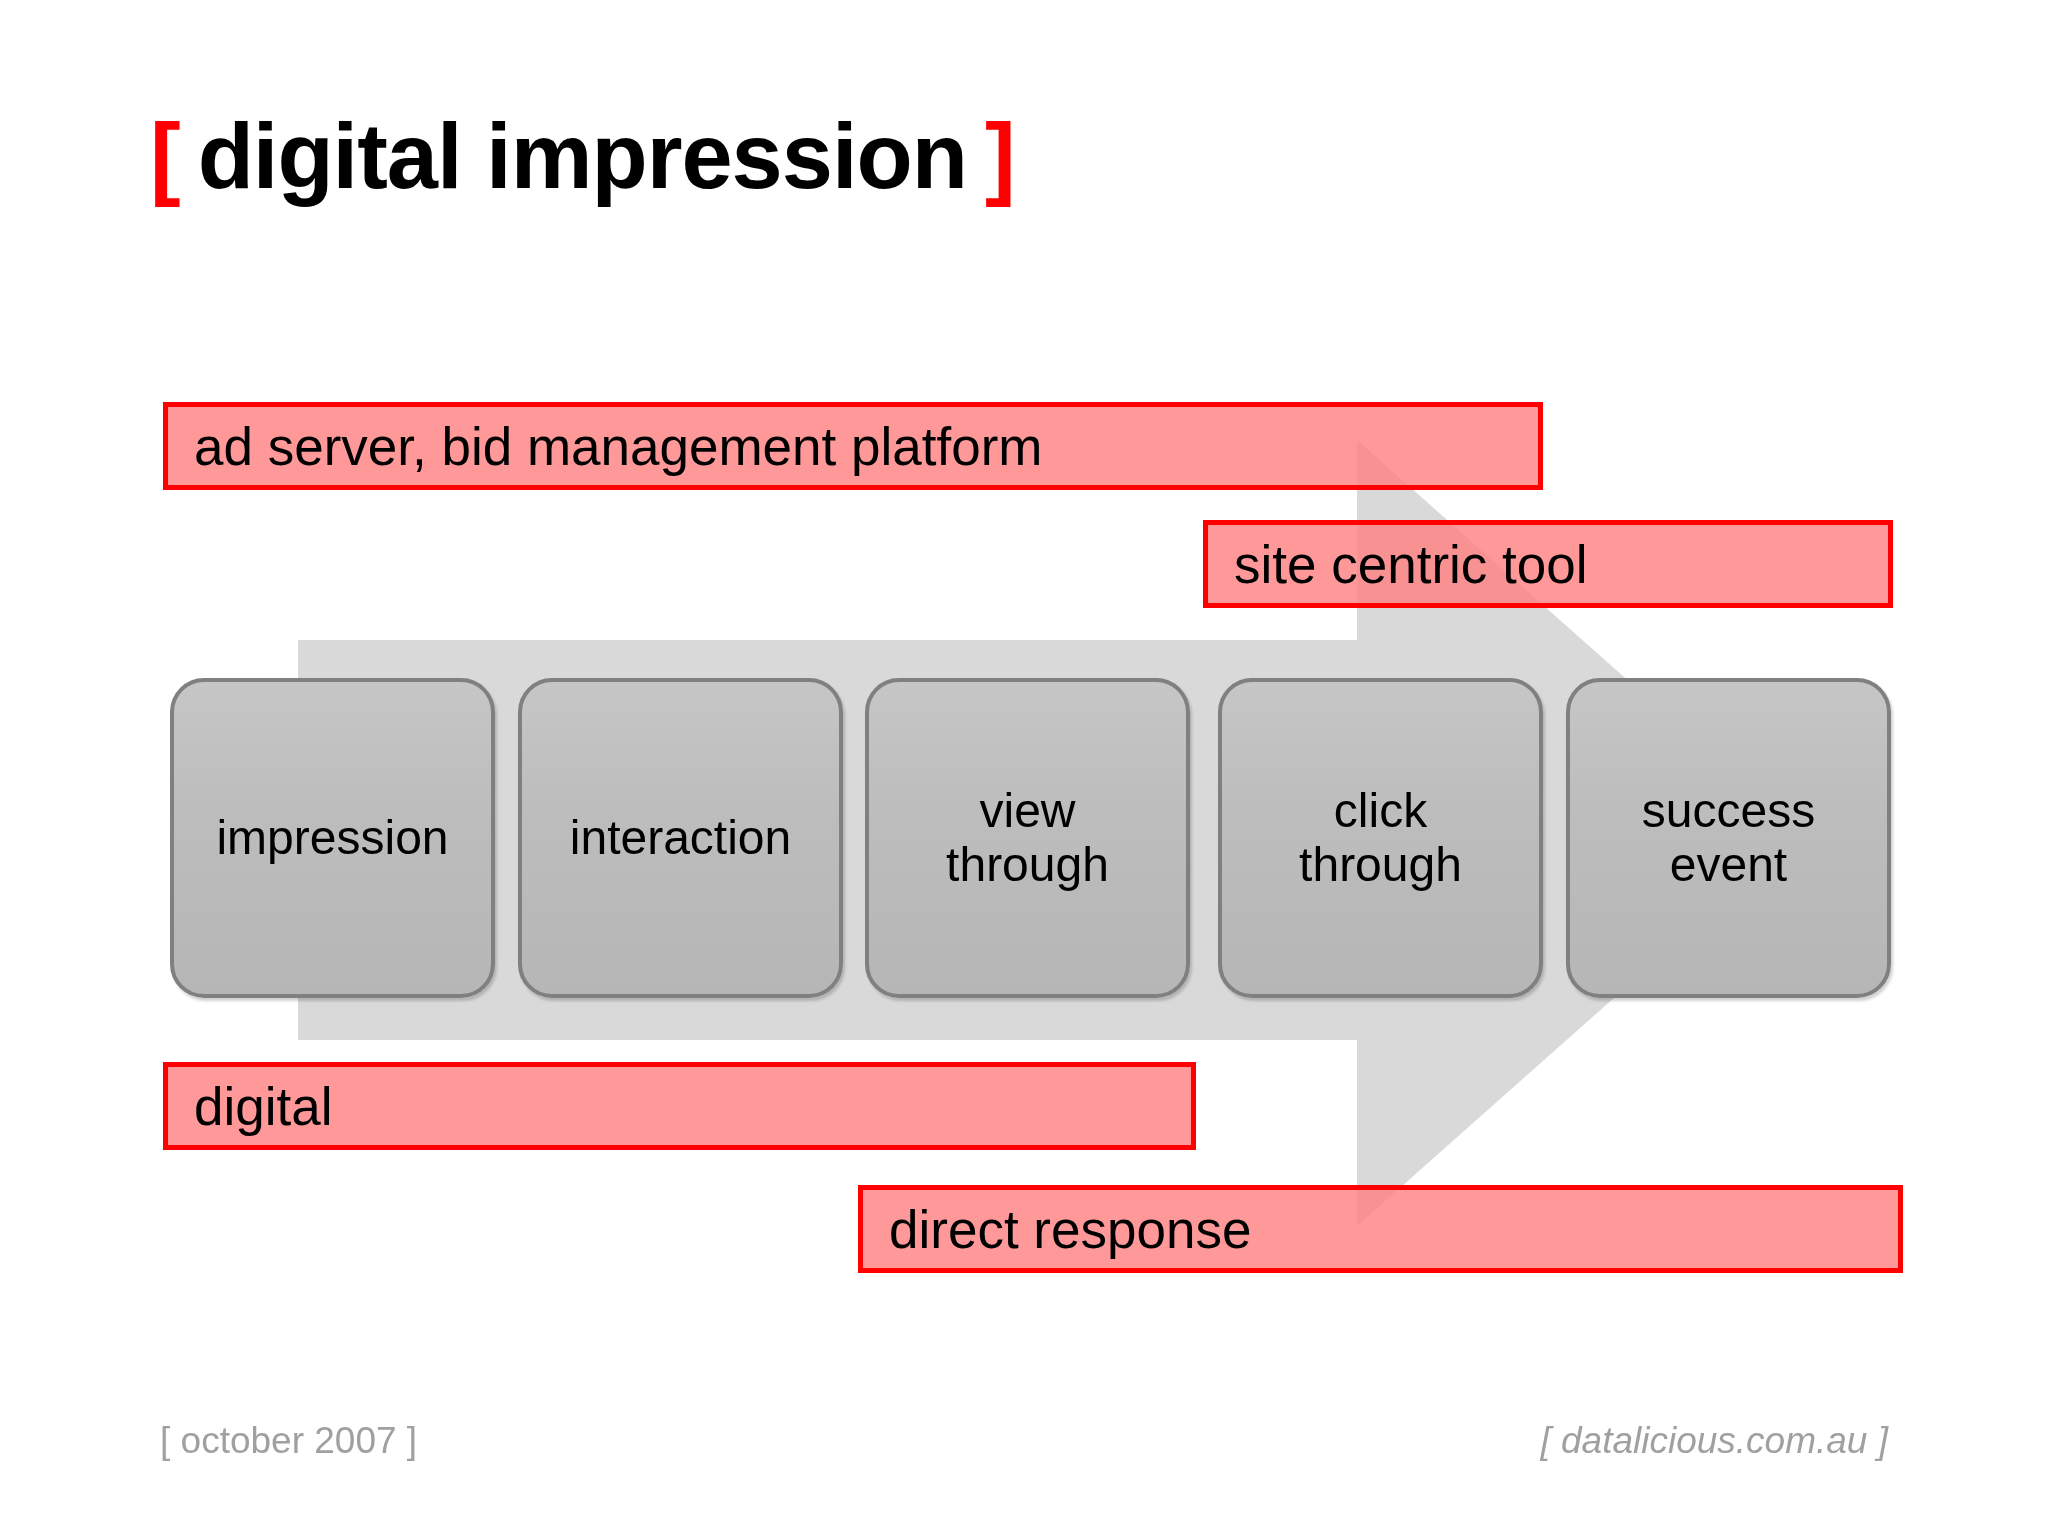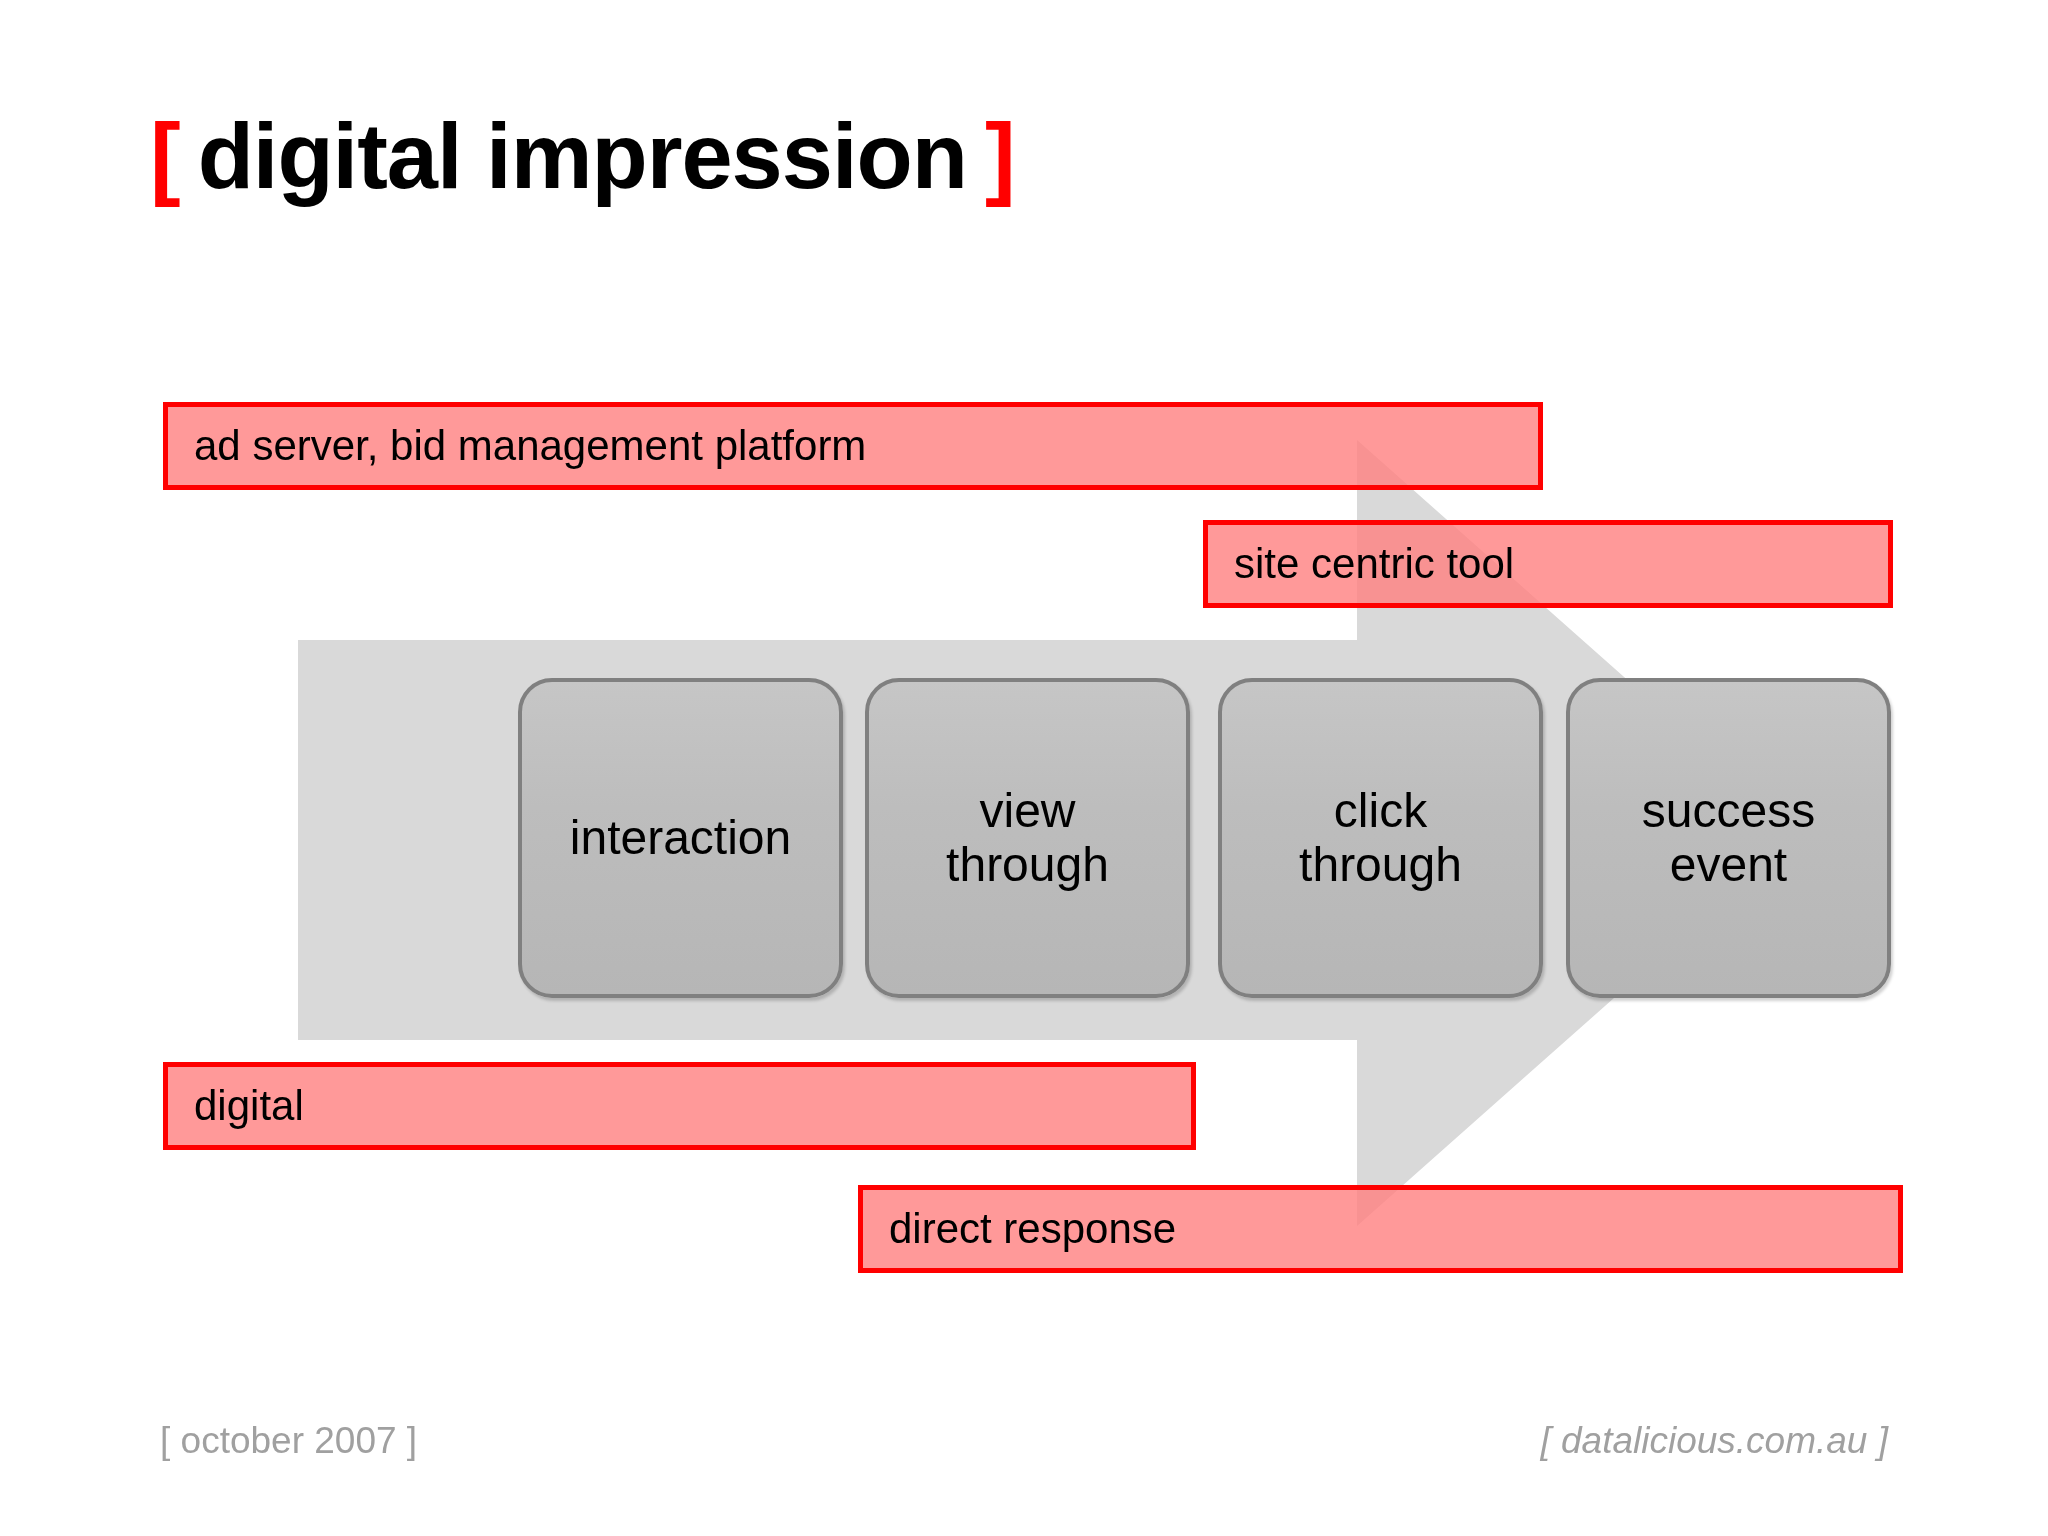--- a/index.html
+++ b/index.html
@@ -73,21 +73,21 @@
 
   
   .red-bar {
     position: absolute;
     box-sizing: border-box;
     border: 5px solid #ff0000;
     background: rgba(255, 128, 128, 0.80);
     display: flex;
     align-items: center;
     color: #000000;
-    font-size: 42px;
+    font-size: 53px;
     padding-left: 26px;
     height: 88px;
   }
 
   
   .footer-text {
     position: absolute;
     top: 1420px;
     font-size: 37px;
     color: #a0a0a0;
@@ -110,20 +110,23 @@
   </svg>
 
   <div class="red-bar" id="bar-ad-server" style="left:163px; top:402px; width:1380px;">
     <span>ad server, bid management platform</span>
   </div>
 
   <div class="red-bar" id="bar-site-centric" style="left:1203px; top:520px; width:690px;">
     <span>site centric tool</span>
   </div>
 
+  <div class="stage-box" style="left:170px; width:325px;">
+    <span>impression</span>
+  </div>
 
   <div class="stage-box" style="left:518px; width:325px;">
     <span>interaction</span>
   </div>
 
   <div class="stage-box" style="left:865px; width:325px;">
     <span>
       <span>view</span><br>
       <span>through</span>
     </span>

